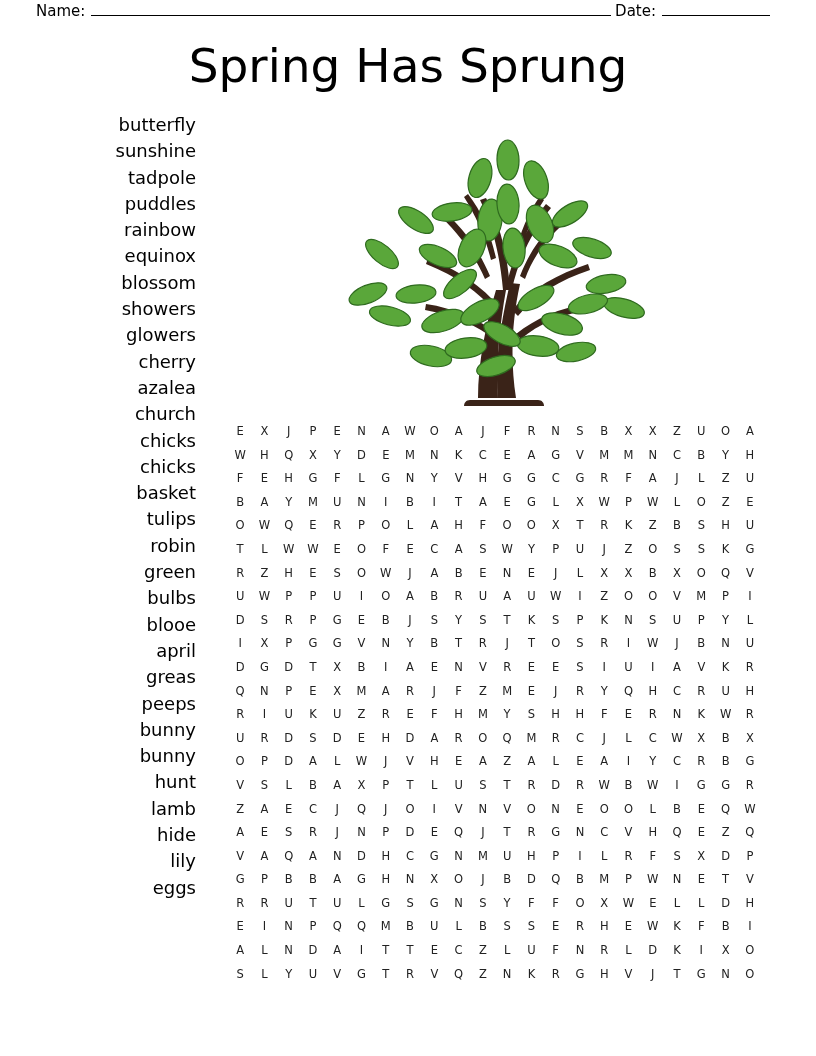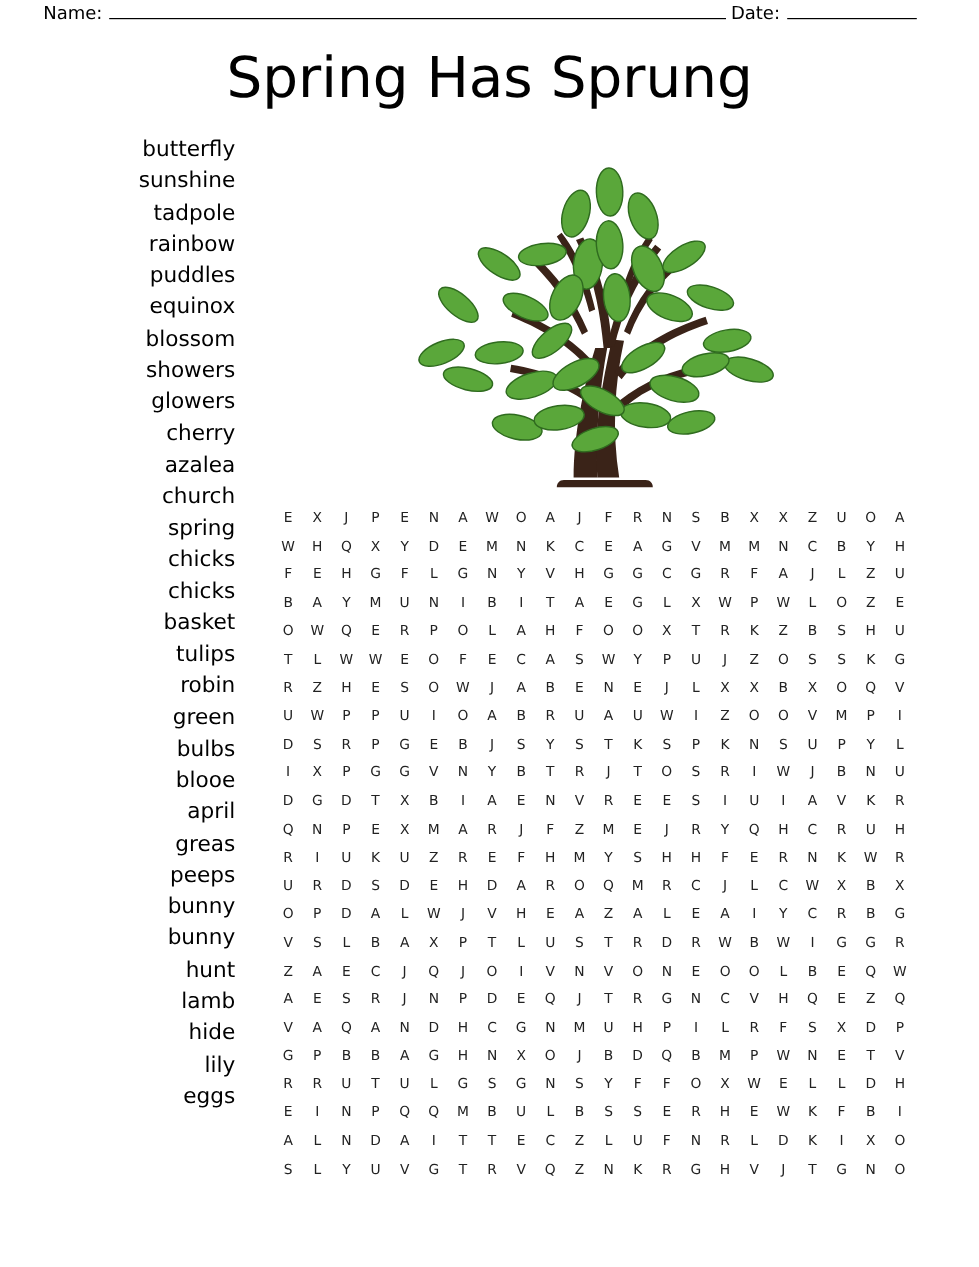--- a/index.html
+++ b/index.html
@@ -20,21 +20,21 @@
     width: 816px;
     height: 1056px;
     box-sizing: border-box;
   }
 
   
   .header-row {
     position: absolute;
     top: 2px;
     left: 36px;
-    right: 52px;
+    right: 46px;
     display: flex;
     align-items: baseline;
     font-size: 15px;
     white-space: nowrap;
   }
   .header-label {
     font-size: 15px;
   }
   .name-rule {
     flex: 1 1 auto;
@@ -119,30 +119,29 @@
     <span class="header-label">Date:</span>
     <span class="date-rule"></span>
   </div>
 
   <div class="title">Spring Has Sprung</div>
 
   <ul class="word-list">
       <li>butterfly</li>
       <li>sunshine</li>
       <li>tadpole</li>
+      <li>puddles</li>
       <li>rainbow</li>
-      <li>puddles</li>
       <li>equinox</li>
       <li>blossom</li>
       <li>showers</li>
       <li>glowers</li>
       <li>cherry</li>
       <li>azalea</li>
       <li>church</li>
-      <li>spring</li>
       <li>chicks</li>
       <li>chicks</li>
       <li>basket</li>
       <li>tulips</li>
       <li>robin</li>
       <li>green</li>
       <li>bulbs</li>
       <li>blooe</li>
       <li>april</li>
       <li>greas</li>

